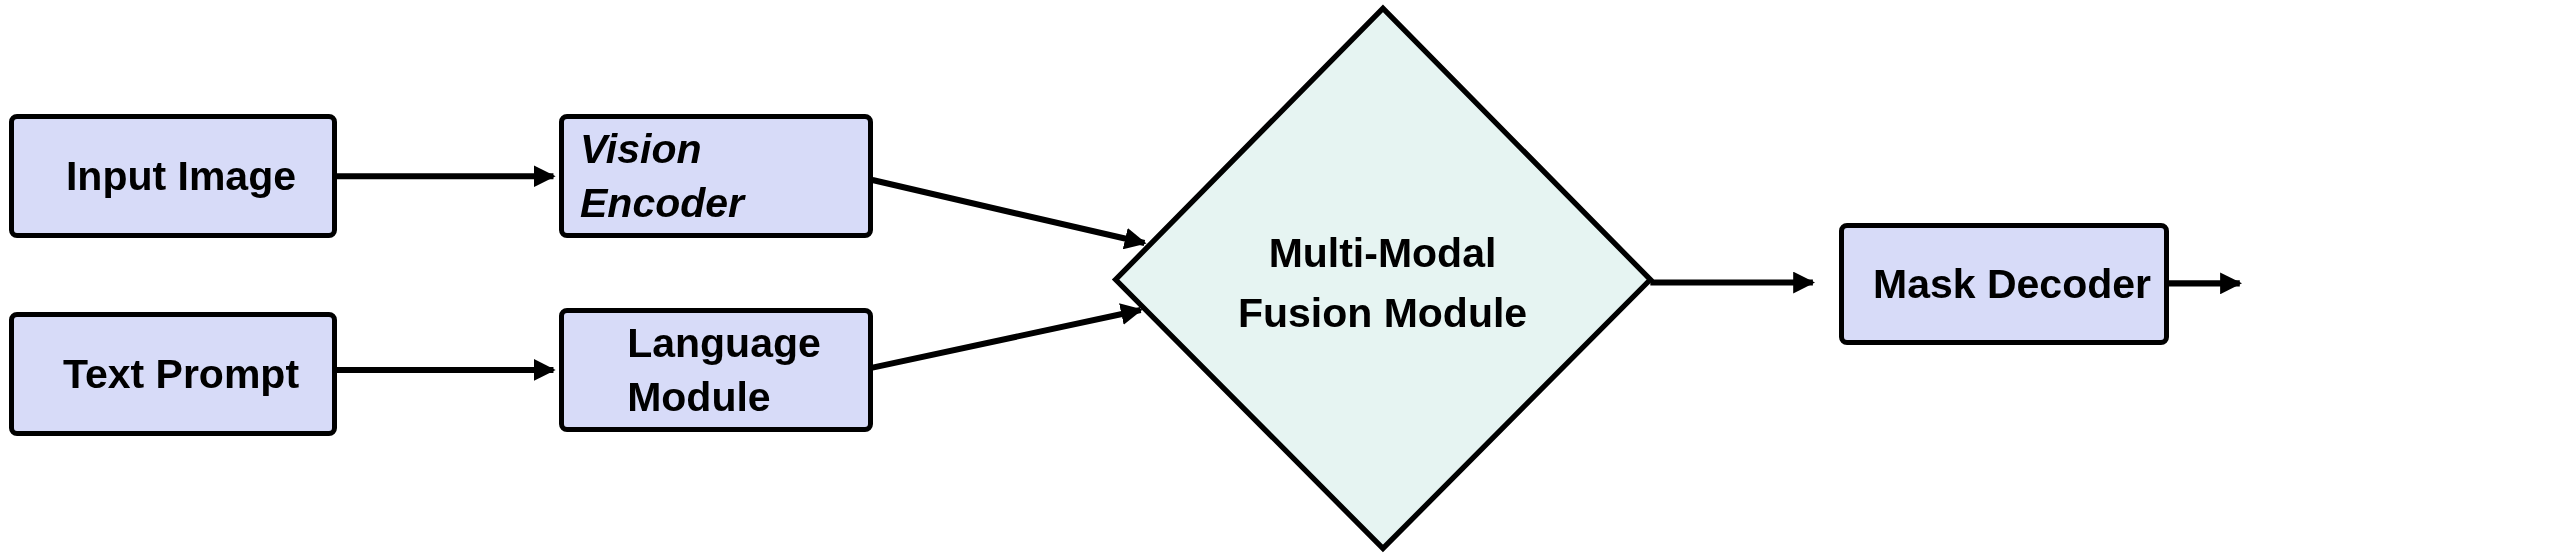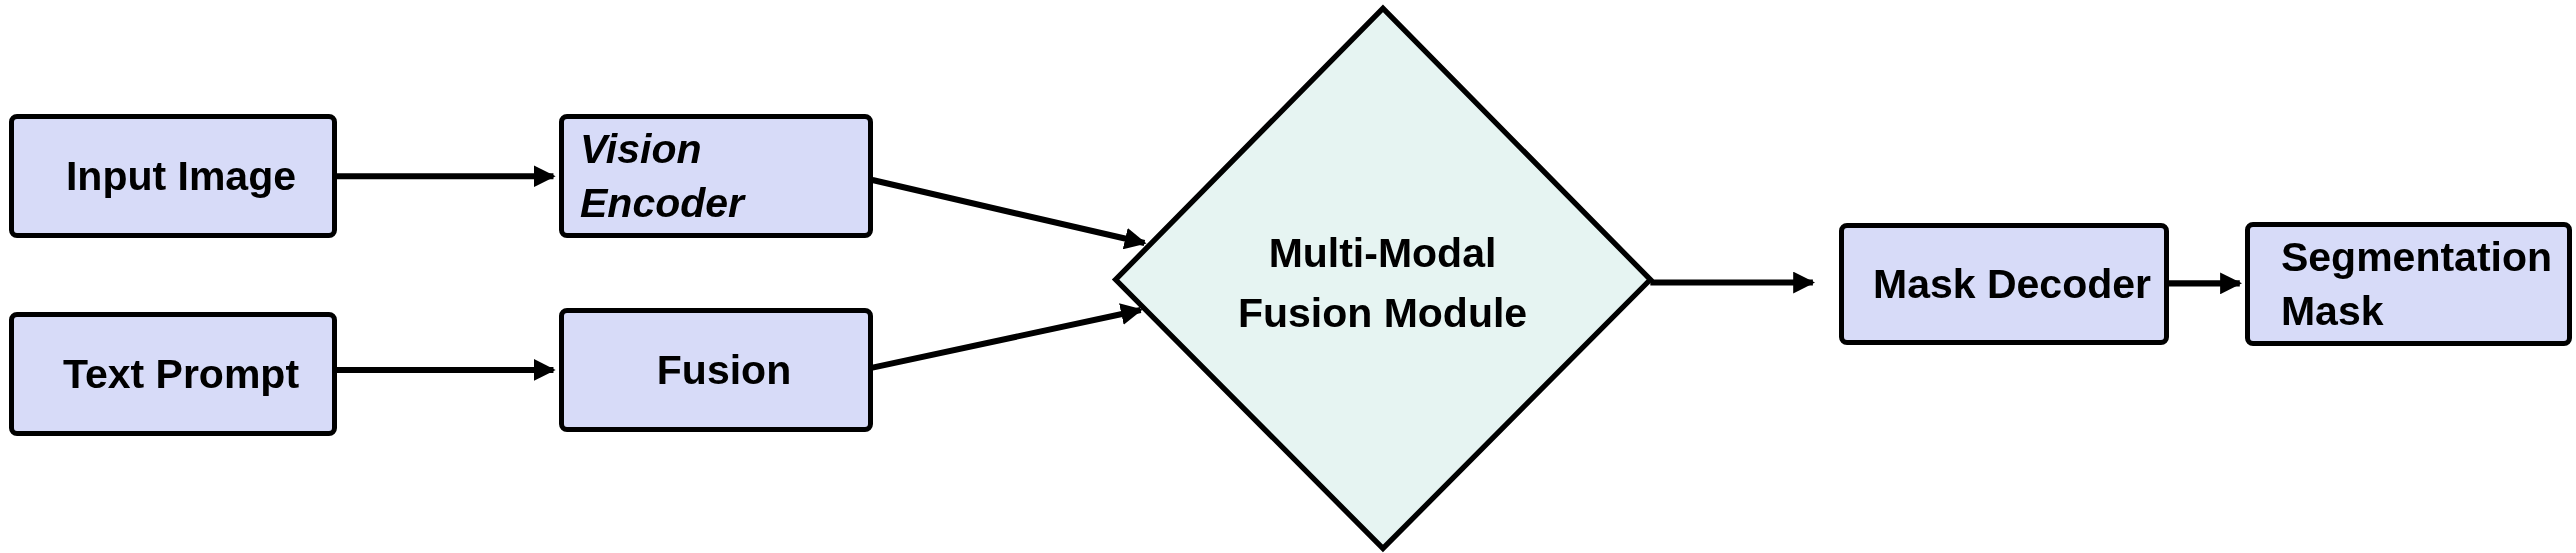--- a/index.html
+++ b/index.html
@@ -113,36 +113,31 @@
   </div>
 
   <div class="node n-text-prompt">
     <div class="lbl">
       <span>Text Prompt</span>
     </div>
   </div>
 
   <div class="node n-language-encoder">
     <div class="lbl">
-      <span>Fusion</span>
+      <span>Language</span>
+      <span>Module</span>
     </div>
   </div>
 
   <div class="diamond-label">
     <span>Multi-Modal</span>
     <span>Fusion Module</span>
   </div>
 
   <div class="node n-mask-decoder">
     <div class="lbl">
       <span>Mask Decoder</span>
     </div>
   </div>
 
-  <div class="node n-segmentation-mask">
-    <div class="lbl">
-      <span>Segmentation</span>
-      <span>Mask</span>
-    </div>
-  </div>
 
 </div>
 
 
 </body></html>

